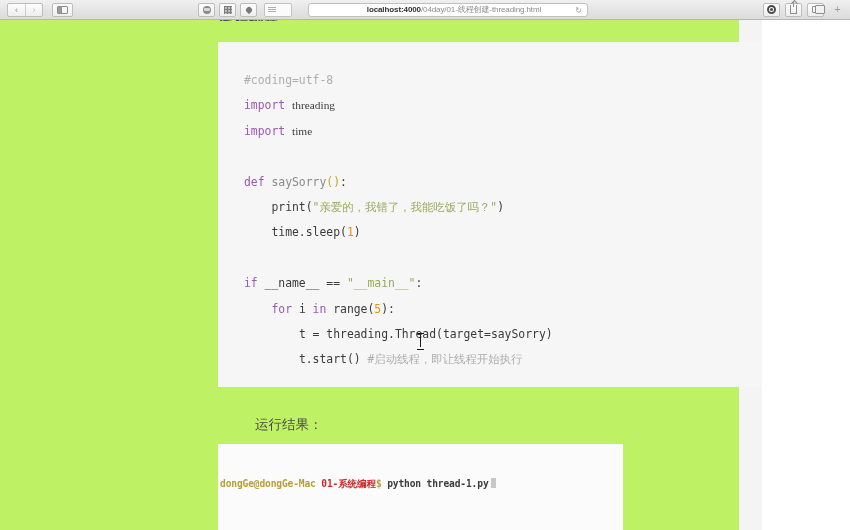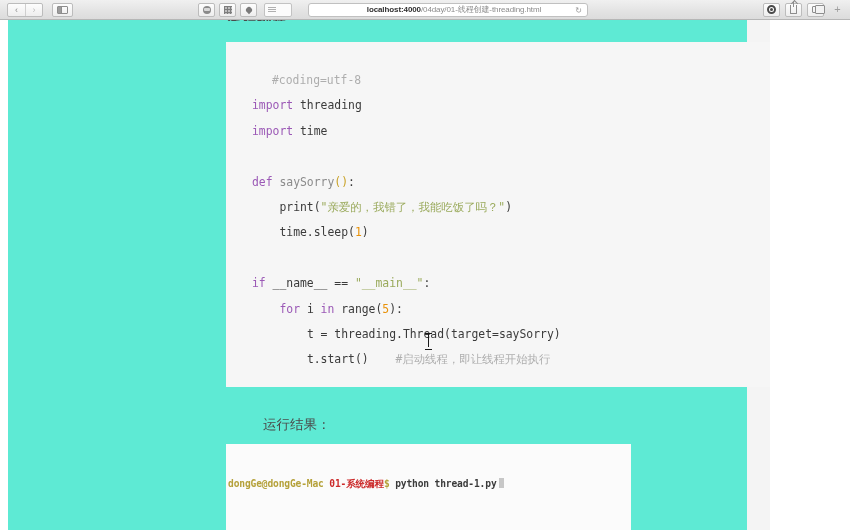--- a/index.html
+++ b/index.html
@@ -130,23 +130,23 @@
   }
   .tabs-ic::after {
     content: ""; position: absolute; left: 2px; top: -2px;
     width: 8px; height: 7px; border: 1px solid #8d8d8d; border-radius: 1px;
     background: #f2f2f2;
   }
   .plus-ic { color: #9e9e9e; font-size: 11px; line-height: 1; padding: 0 2px; }
 
   
   #page {
-    position: absolute; top: 20px; left: 8px;
+    position: absolute; top: 20px; left: 0;
     width: 762px; height: 510px;
-    background: #5eead4;
+    background: #bef264;
     overflow: hidden;
   }
   
   #right-gutter {
     position: absolute; top: 0; right: 0;
     width: 23px; height: 510px;
     background: #f4f4f4;
   }
   #content {
     position: absolute; left: 0; top: 0;
@@ -170,23 +170,23 @@
   }
   #code-block pre {
     margin: 0;
     font-family: "DejaVu Sans Mono", "Liberation Mono", monospace;
     font-size: 11.4px;
     line-height: 25.4px;
     color: #3b3b3b;
     white-space: pre;
     tab-size: 4;
   }
-  .k-comment  { color: #aeaeae; margin-left: 20px; }
+  .k-comment  { color: #aeaeae; }
   .k-keyword  { color: #9b59b6; }
-  .k-module   { color: #3b3b3b; }
+  .k-module   { color: #3b3b3b; font-family: Liberation Serif, serif; }
   .k-fname    { color: #8b8b8b; }
   .k-paren    { color: #c9a227; }
   .k-string   { color: #9aaa5c; }
   .k-number   { color: #e8920a; }
   .k-plain    { color: #3b3b3b; }
 
   
   #text-caret {
     position: absolute; left: 417px; top: 313px;
     width: 7px; height: 15px;

